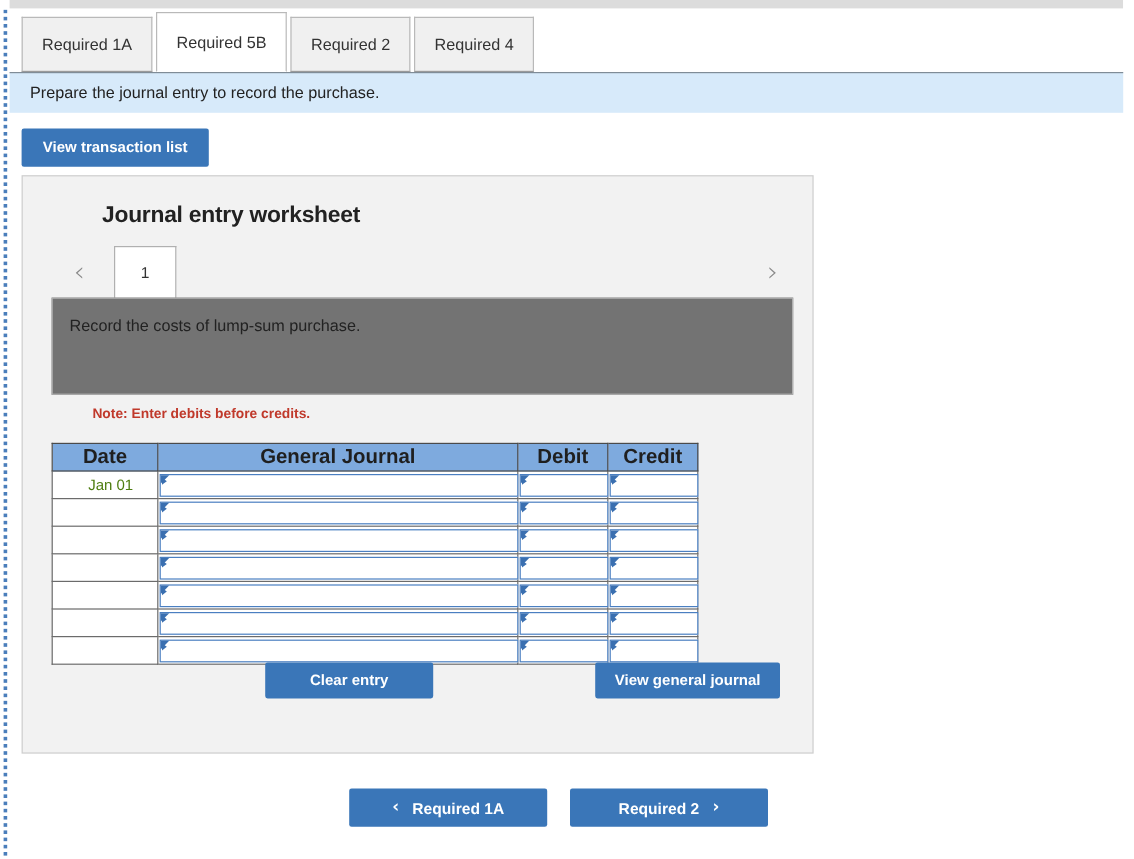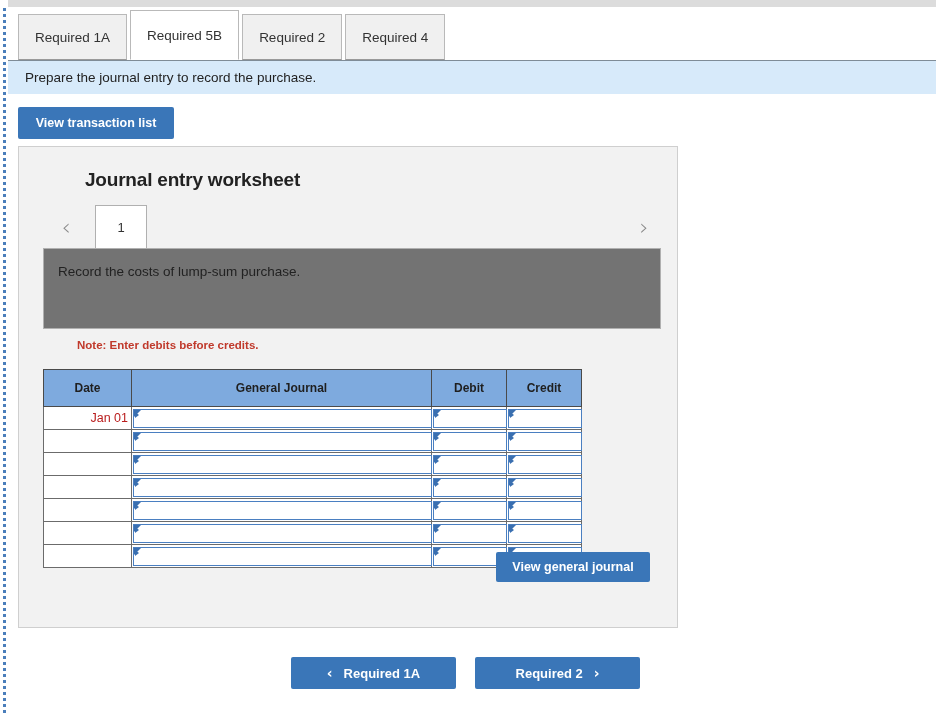--- a/index.html
+++ b/index.html
@@ -169,42 +169,42 @@
   
   .jtable {
     position: absolute;
     left: 24px; top: 222px;
     border-collapse: collapse;
     table-layout: fixed;
   }
   .jtable th {
     background: #7eaade;
     border: 1px solid #4a4a4a;
-    height: 37px;
-    font-size: 12px;
+    height: 23px;
+    font-size: 17px;
     font-weight: bold;
     color: #1f1f1f;
     text-align: center;
   }
   .jtable td {
     border: 1px solid #6b6b6b;
     height: 23px;
     padding: 0;
     background: #ffffff;
   }
   .col-date  { width: 88px; }
   .col-gj    { width: 300px; }
   .col-deb   { width: 75px; }
   .col-cred  { width: 75px; }
 
   td.date-cell {
     text-align: right;
-    padding-right: 3px;
+    padding-right: 20px;
     font-size: 12.5px;
-    color: #b91c1c;
+    color: #4d7c0f;
   }
 
   
   .field {
     position: relative;
     display: block;
     width: 100%;
     height: 19px;
     margin: 1px 1px;
     background: #ffffff;
@@ -405,20 +405,21 @@
         <td>
             <span class="field"></span>
           </td>
         <td>
             <span class="field"></span>
           </td>
       </tr>
     </tbody>
   </table>
 
+  <button class="btn btn-clear">Clear entry</button>
   <button class="btn btn-vgj">View general journal</button>
 </div>
 
 <button class="btn btn-prev">
   <span class="nav-arrow">‹</span>
     <span>Required 1A</span>
 </button>
 <button class="btn btn-next">
   <span>Required 2</span>
     <span class="nav-arrow">›</span>

